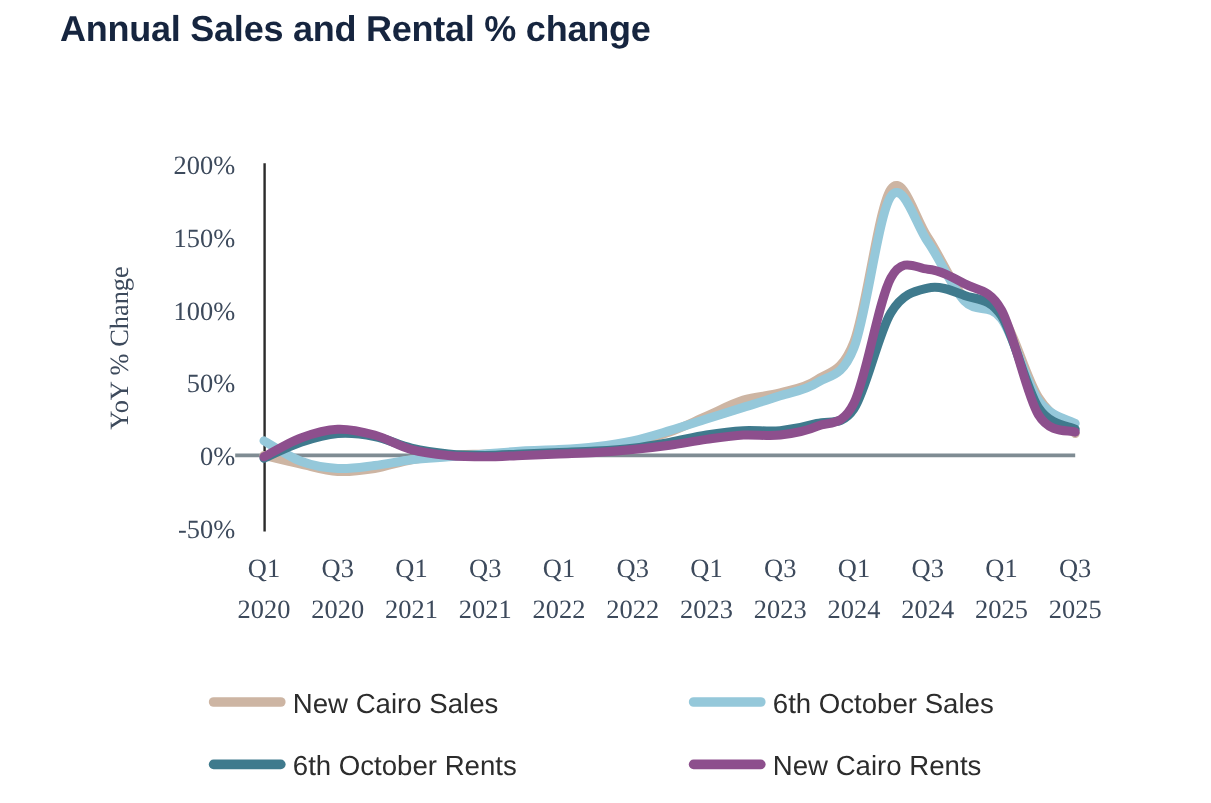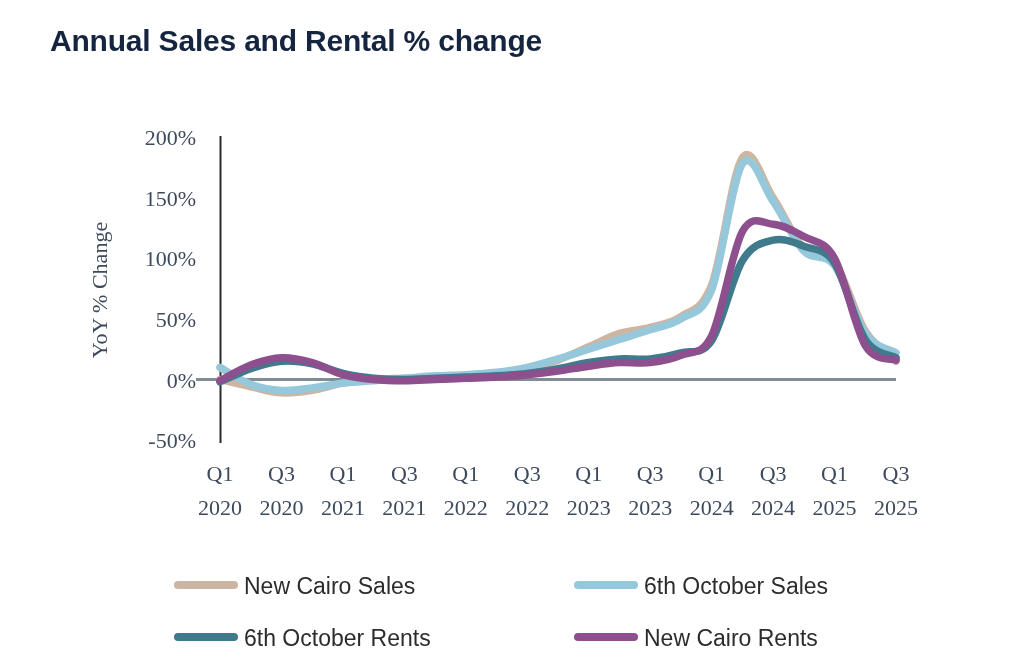--- a/index.html
+++ b/index.html
@@ -15,21 +15,21 @@
     position: relative;
   }
   #chart-card {
     position: absolute;
     inset: 0;
     background: #ffffff;
   }
   #chart-title {
     position: absolute;
     left: 50px;
-    top: 24px;
+    top: 8px;
     font-family: "Liberation Sans", sans-serif;
     font-size: 30px;
     font-weight: bold;
     color: #16253f;
     letter-spacing: -0.2px;
     white-space: nowrap;
   }
   #plot-area {
     position: absolute;
     left: 0;

